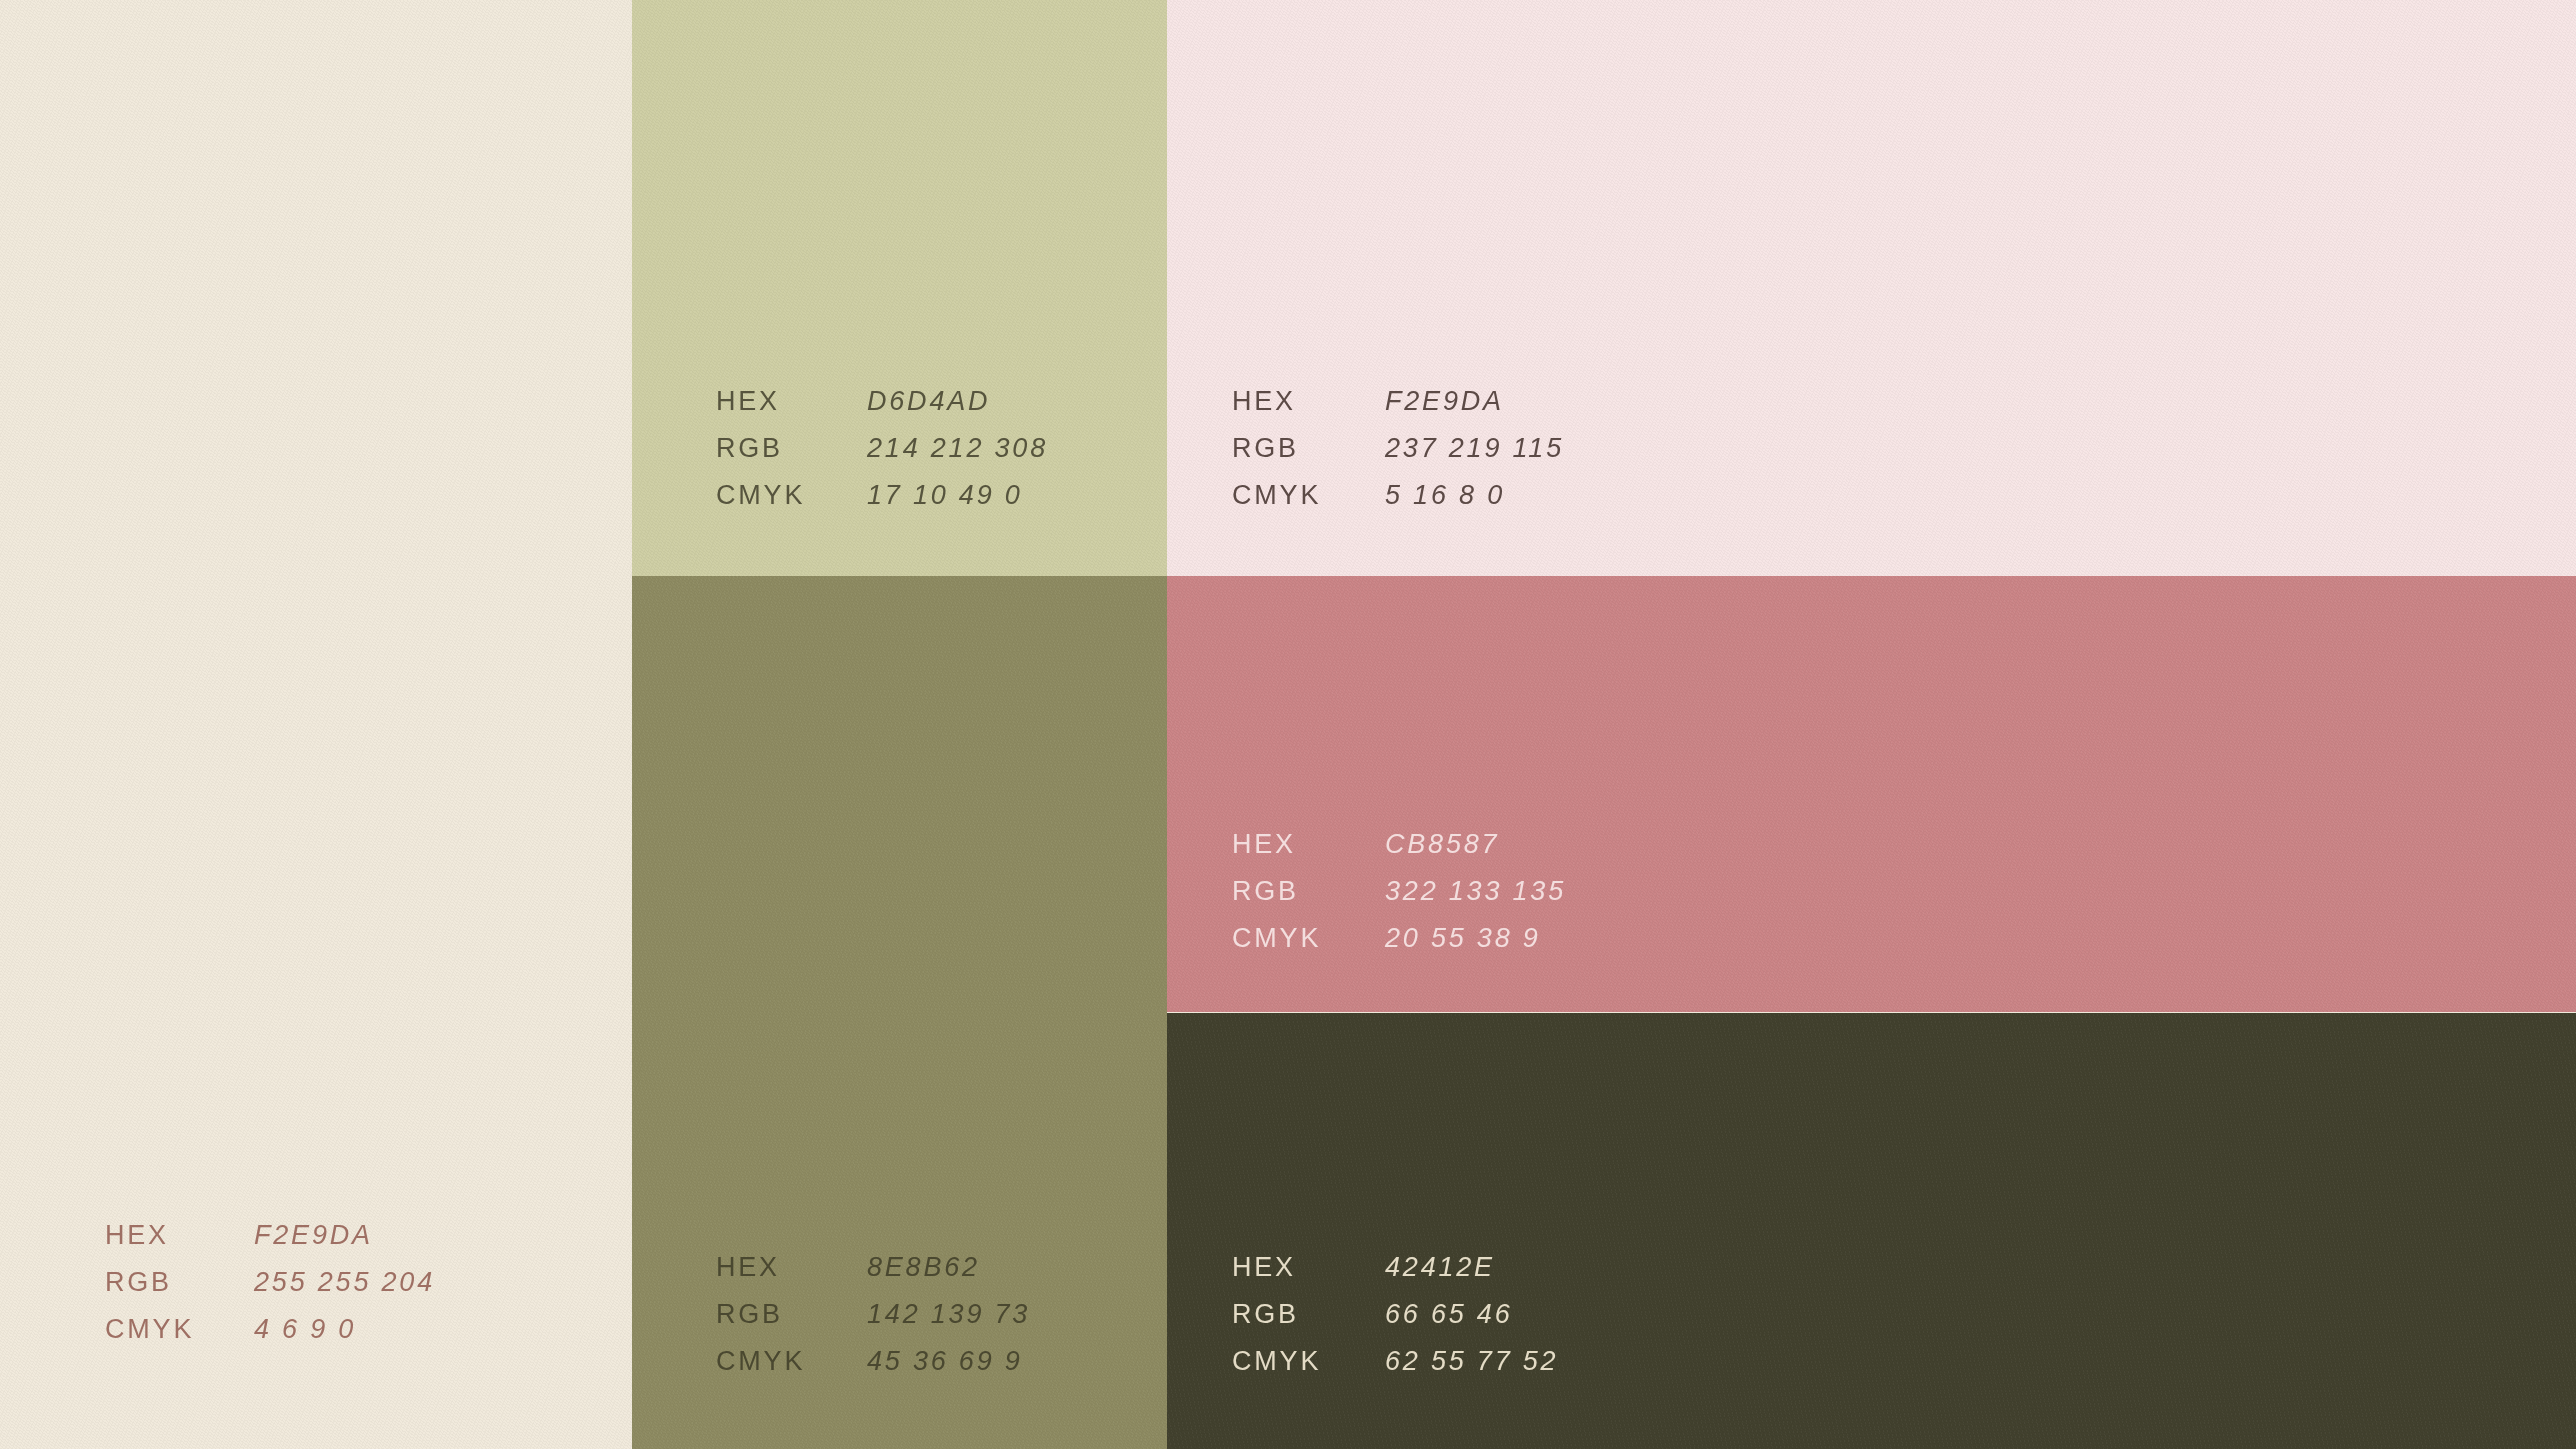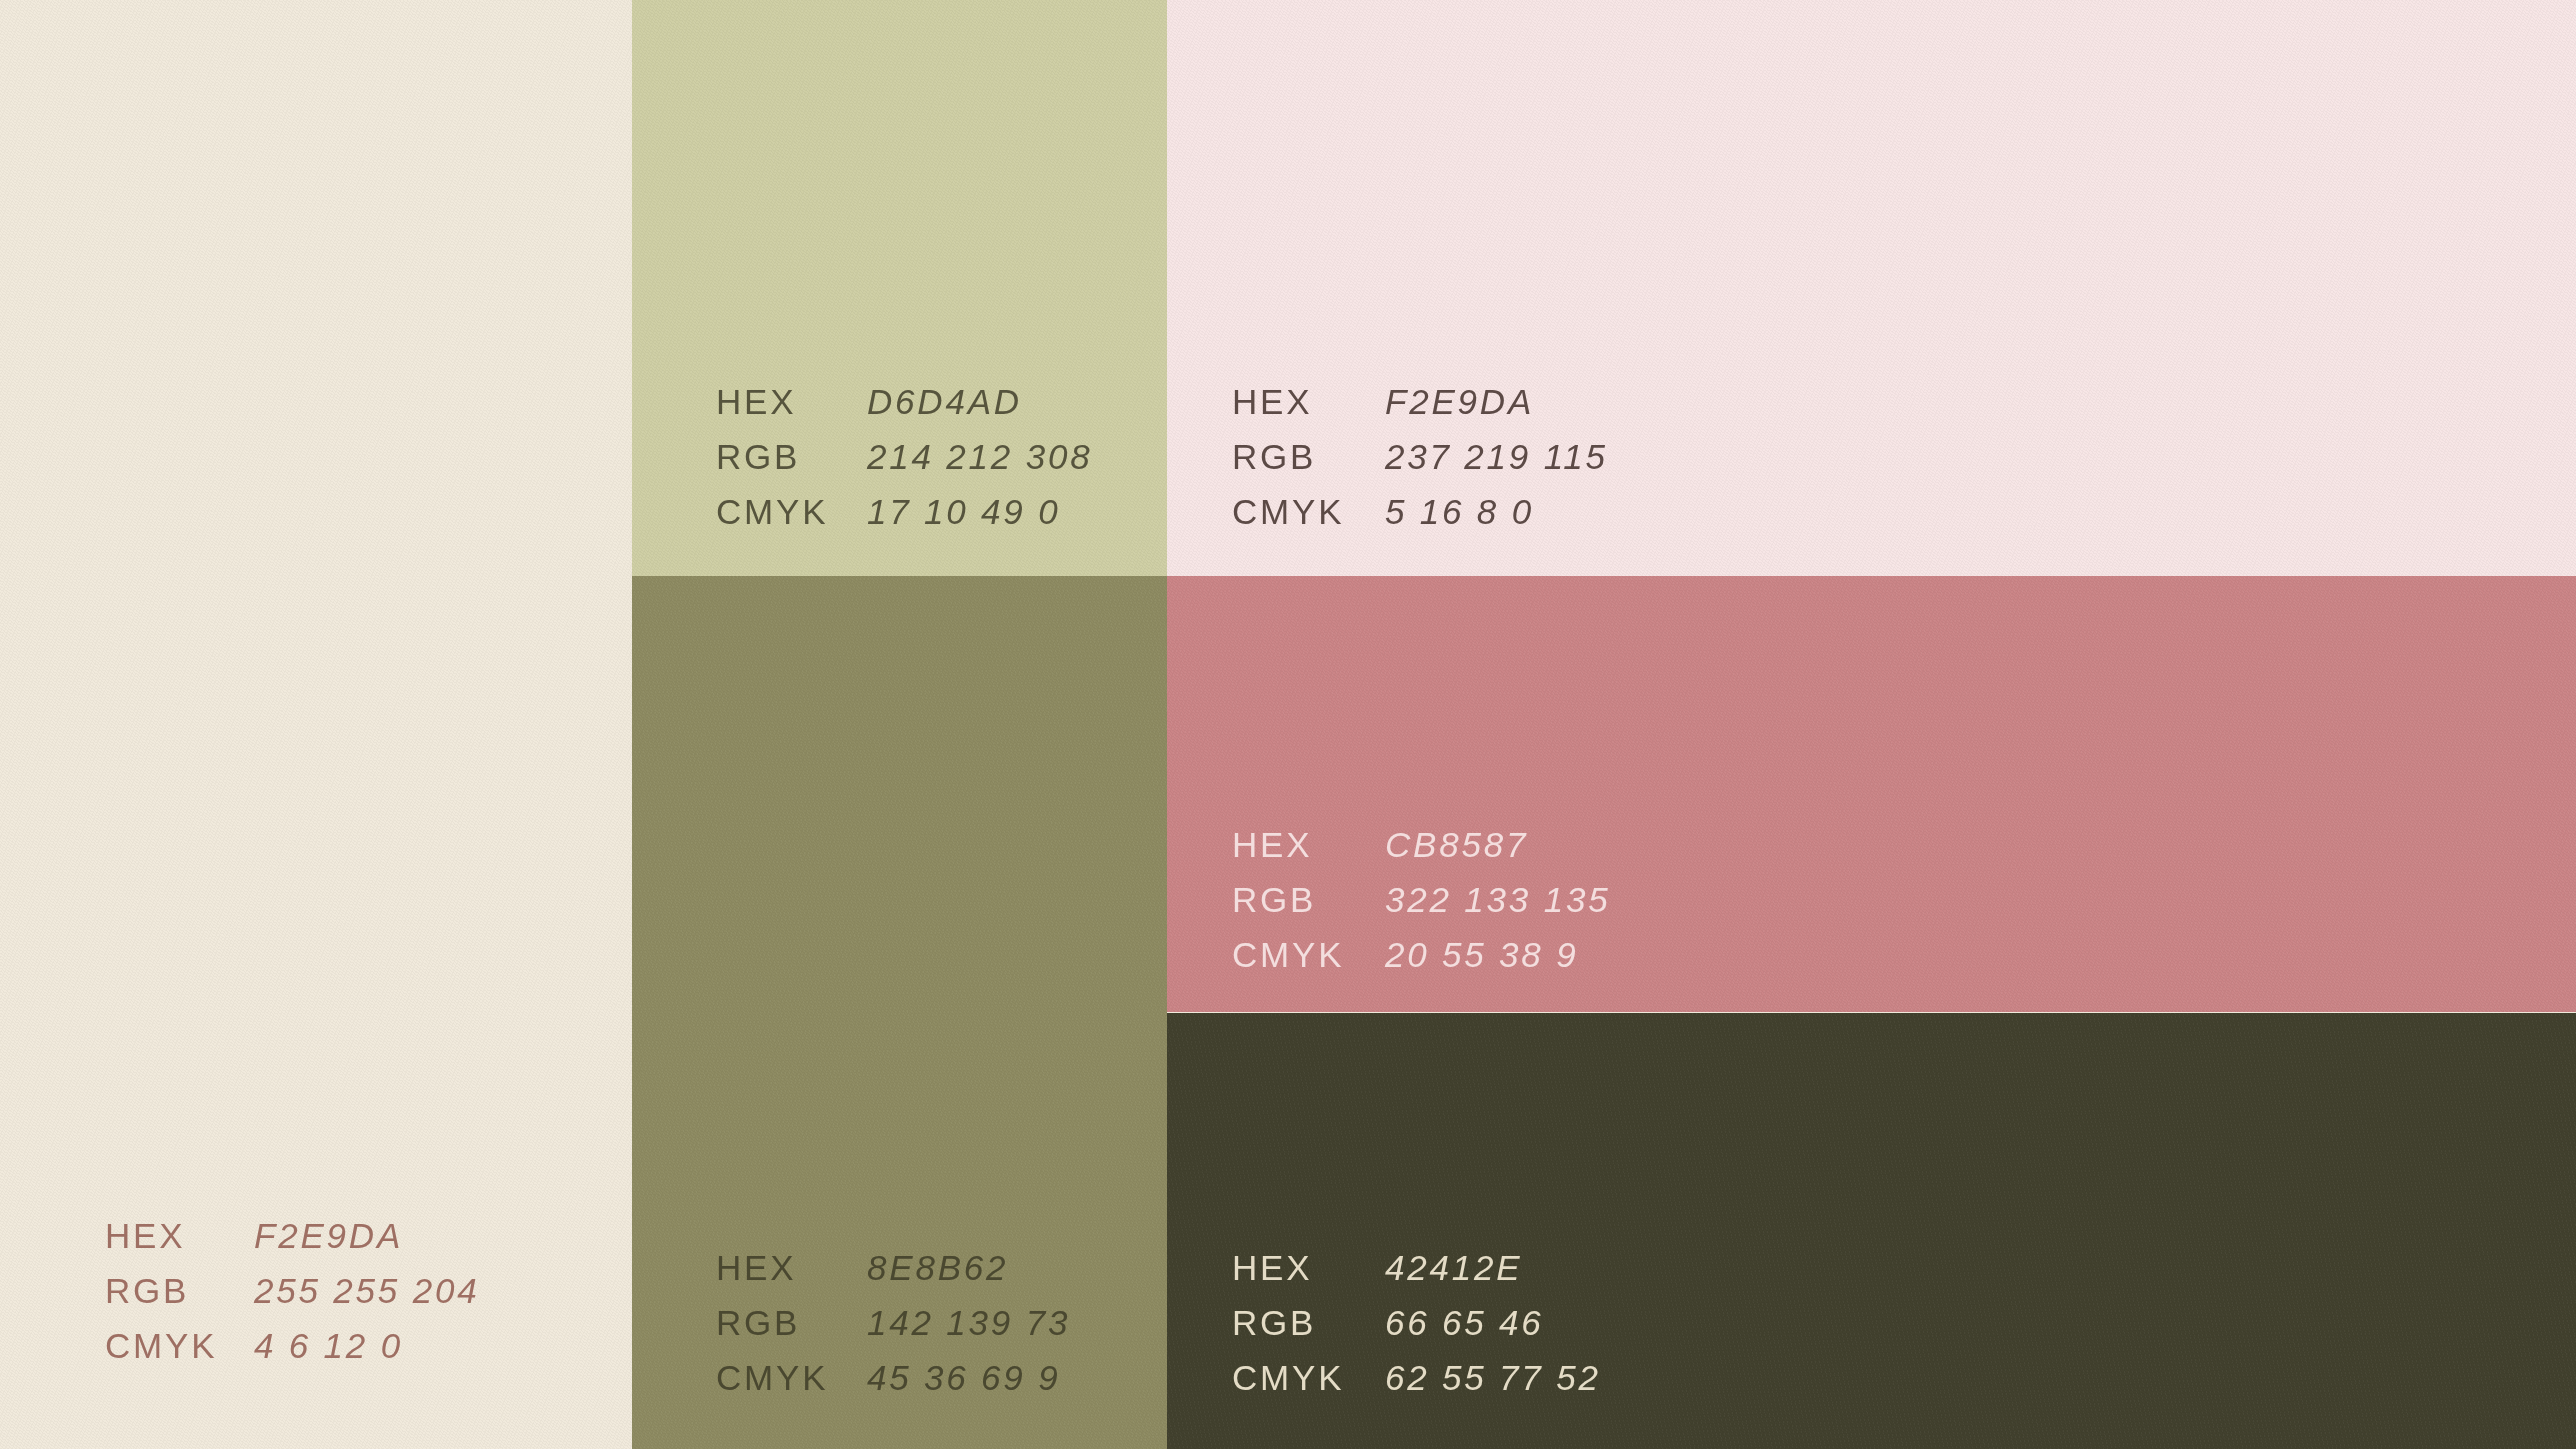--- a/index.html
+++ b/index.html
@@ -42,23 +42,23 @@
   .sw-pink       { left:1167px;top:0;   width:1409px; height:576px;  }
   .sw-rose       { left:1167px;top:576px;width:1409px;height:436px;  }
   .sw-darkolive  { left:1167px;top:1013px;width:1409px;height:436px; }
 
   
   .spec{
     position:absolute;
     z-index:3;
     display:grid;
     grid-template-columns:auto auto;
-    row-gap:8px;
+    row-gap:0;
     white-space:nowrap;
-    font-size:35px;
+    font-size:27px;
     line-height:47px;
     letter-spacing:2.8px;
     font-weight:300;
   }
   .spec .label{
     padding-right:0;
     font-weight:300;
   }
   .spec .value{
     font-weight:300;
@@ -89,21 +89,21 @@
 
 <div id="palette" style="width: 2576px; height: 1449px;">
 
   <div class="swatch sw-cream" style="background: rgb(241, 234, 220);"></div>
   <div class="spec spec-cream" style="color: rgb(158, 111, 99);">
     <span class="label">HEX</span>
     <span class="value">F2E9DA</span>
     <span class="label">RGB</span>
     <span class="value">255 255 204</span>
     <span class="label">CMYK</span>
-    <span class="value">4 6 12 0</span>
+    <span class="value">4 6 9 0</span>
   </div>
 
   <div class="swatch sw-lightolive" style="background: rgb(207, 207, 165);"></div>
   <div class="spec spec-lightolive" style="color: rgb(86, 84, 61);">
     <span class="label">HEX</span>
     <span class="value">D6D4AD</span>
     <span class="label">RGB</span>
     <span class="value">214 212 308</span>
     <span class="label">CMYK</span>
     <span class="value">17 10 49 0</span>

